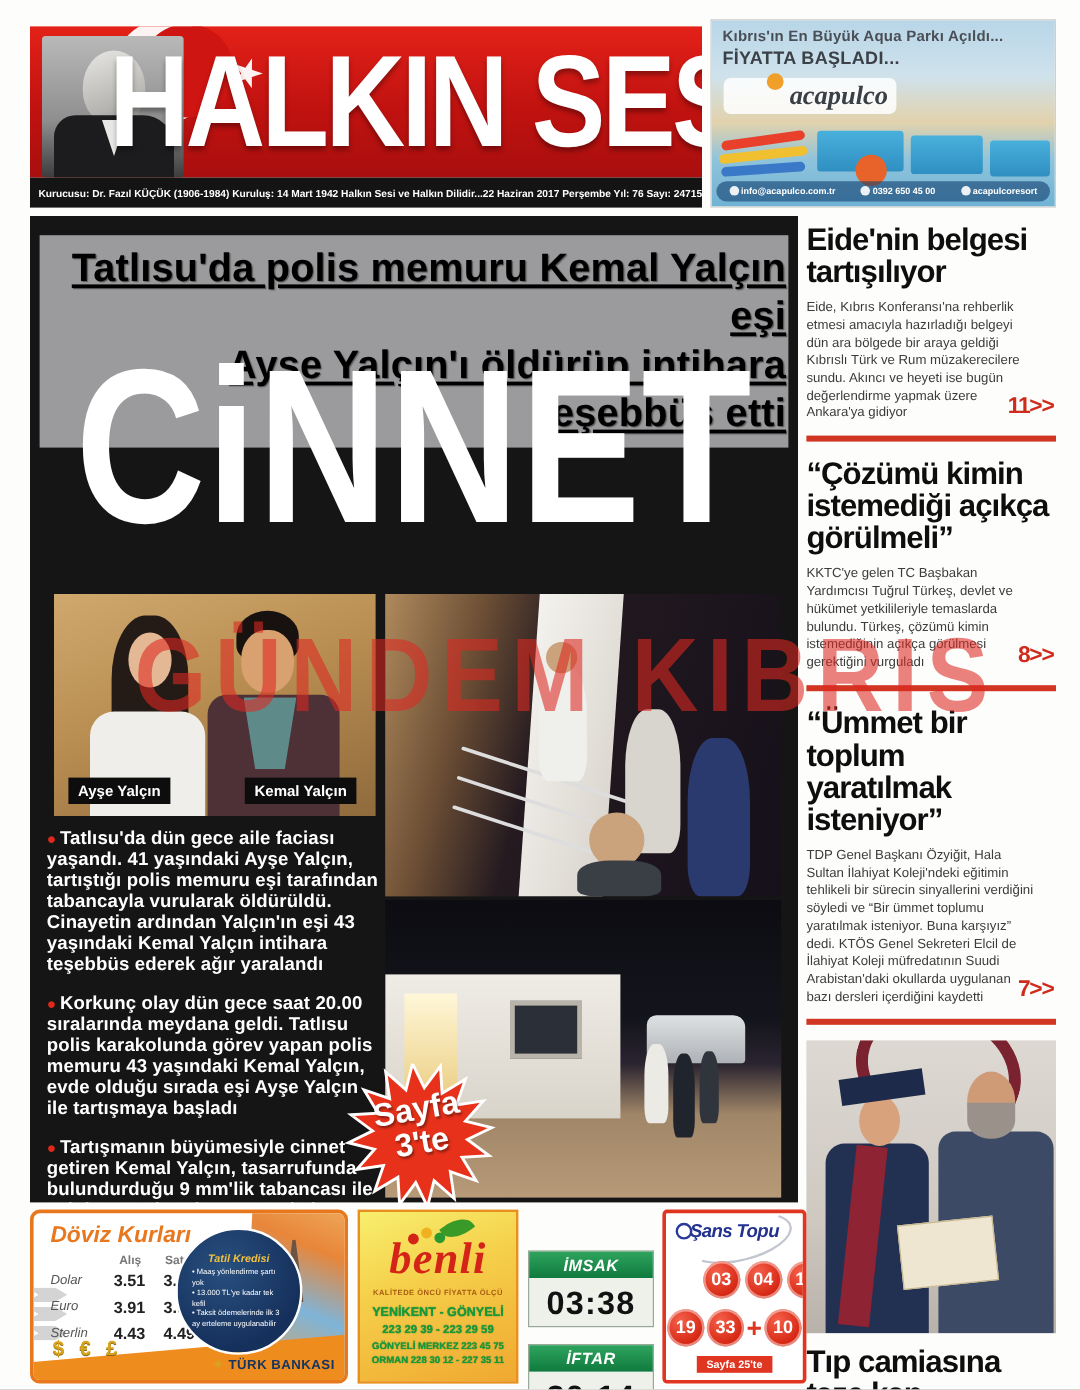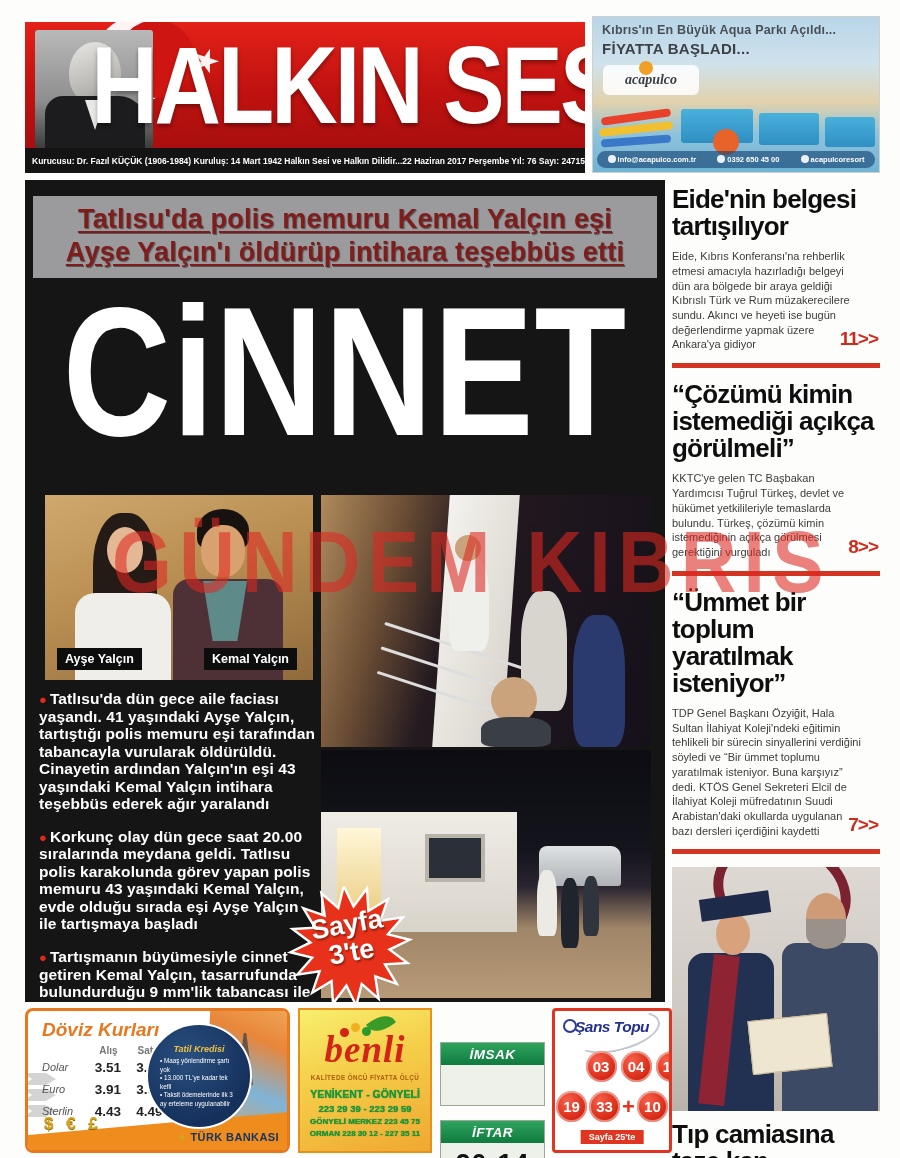--- a/index.html
+++ b/index.html
@@ -21,31 +21,31 @@
     text-shadow:0 3px 4px rgba(0,0,0,.35);white-space:nowrap;}
   #mast-strip{left:25px;top:148px;width:560px;height:25px;background:#141414;display:flex;align-items:center;
     justify-content:space-between;padding:0 7px;box-sizing:border-box;color:#fff;font-size:8.5px;font-weight:bold;white-space:nowrap;}
   
   #aqua{left:592px;top:16px;width:288px;height:157px;background:linear-gradient(180deg,#b8d6e8 0%,#cfe2ec 30%,#e2d2ac 55%,#8fc3dc 75%,#6fb3d4 100%);
     border:1px solid #cfcfcd;box-sizing:border-box;overflow:hidden;}
   #aqua .l1{position:absolute;left:9px;top:6px;font-size:12.5px;color:#4a4f55;font-weight:bold;letter-spacing:.2px;}
   #aqua .l2{position:absolute;left:9px;top:23px;font-size:15px;color:#3c4148;font-weight:bold;letter-spacing:.3px;}
   #aqua .logo{position:absolute;left:10px;top:48px;width:96px;height:30px;background:rgba(255,255,255,.85);border-radius:6px;
     display:flex;align-items:center;justify-content:center;font-family:"Liberation Serif",serif;font-style:italic;
-    font-weight:bold;font-size:14px;color:#3a3f46;}
+    font-weight:bold;font-size:22px;color:#3a3f46;padding-left:48px;}
   #aqua .sun{position:absolute;left:46px;top:44px;width:14px;height:14px;border-radius:50%;background:#f0a028;}
   .pool{position:absolute;background:linear-gradient(180deg,#49b0dc,#2f8fc2);border-radius:3px;}
   .slide{position:absolute;border-radius:4px;}
   #aqua .foot{position:absolute;left:4px;right:4px;bottom:4px;height:17px;background:rgba(18,64,112,.6);border-radius:9px;
     display:flex;align-items:center;justify-content:space-around;color:#fff;font-size:7.5px;font-weight:bold;white-space:nowrap;}
   #aqua .foot .ic{display:inline-block;width:8px;height:8px;border-radius:50%;background:#fff;opacity:.9;margin-right:2px;vertical-align:-1px;}
   
   #main{left:25px;top:180px;width:640px;height:822px;background:#151515;}
   #kicker{position:absolute;left:8px;top:16px;width:624px;background:#9b9b9d;padding:7px 2px 9px;box-sizing:border-box;text-align:center;}
-  #kicker span{display:block;color:#7f1d1d;font-weight:bold;font-size:27px;line-height:1.22;text-decoration:underline;text-underline-offset:3px;letter-spacing:.2px;text-shadow:1px 1px 1px rgba(0,0,0,.45);}
+  #kicker span{display:block;color:#000000;font-weight:bold;font-size:33px;line-height:1.22;text-decoration:underline;text-underline-offset:3px;letter-spacing:.2px;text-shadow:1px 1px 1px rgba(0,0,0,.45);text-align:right;}
   #cinnet{position:absolute;left:0;top:100px;width:640px;text-align:center;color:#fff;font-weight:bold;
     font-size:150px;line-height:1;letter-spacing:1px;transform:scaleY(1.22);transform-origin:top;}
   
   .photo{position:absolute;overflow:hidden;}
   #ph-couple{left:20px;top:315px;width:268px;height:185px;background:linear-gradient(160deg,#cfa86e 0%,#b98e52 45%,#8f6a3c 100%);}
   #ph-couple .w-hair{position:absolute;left:48px;top:18px;width:64px;height:120px;border-radius:44% 44% 30% 30%;background:#241a16;}
   #ph-couple .w-face{position:absolute;left:62px;top:32px;width:36px;height:46px;border-radius:50%;background:#e4b894;}
   #ph-couple .w-top{position:absolute;left:30px;top:98px;width:96px;height:90px;border-radius:20px 20px 0 0;background:#efeeea;}
   #ph-couple .m-hair{position:absolute;left:152px;top:14px;width:52px;height:42px;border-radius:50% 50% 30% 30%;background:#17120f;}
   #ph-couple .m-face{position:absolute;left:156px;top:30px;width:44px;height:52px;border-radius:46%;background:#d9a070;}
@@ -322,20 +322,21 @@
     <div class="brand">benli</div>
     <div class="slogan">KALİTEDE ÖNCÜ FİYATTA ÖLÇÜ</div>
     <div class="g" style="top:78px;font-size:10.5px;">YENİKENT - GÖNYELİ</div>
     <div class="g" style="top:93px;font-size:9.5px;">223 29 39 - 223 29 59</div>
     <div class="g" style="top:107px;font-size:8px;">GÖNYELİ MERKEZ 223 45 75</div>
     <div class="g" style="top:119px;font-size:8px;">ORMAN 228 30 12 - 227 35 11</div>
   </div>
 
   <div class="ptbox" style="top:1008px;">
     <div class="hdr">İMSAK</div>
+    <div class="tm">03:38</div>
   </div>
   <div class="ptbox" style="top:1086px;">
     <div class="hdr">İFTAR</div>
     <div class="tm">20:14</div>
   </div>
 
   <div class="abs" id="sans">
     <div class="uplogo"></div>
     <div class="arc"></div>
     <div class="logo">Şans Topu</div>

